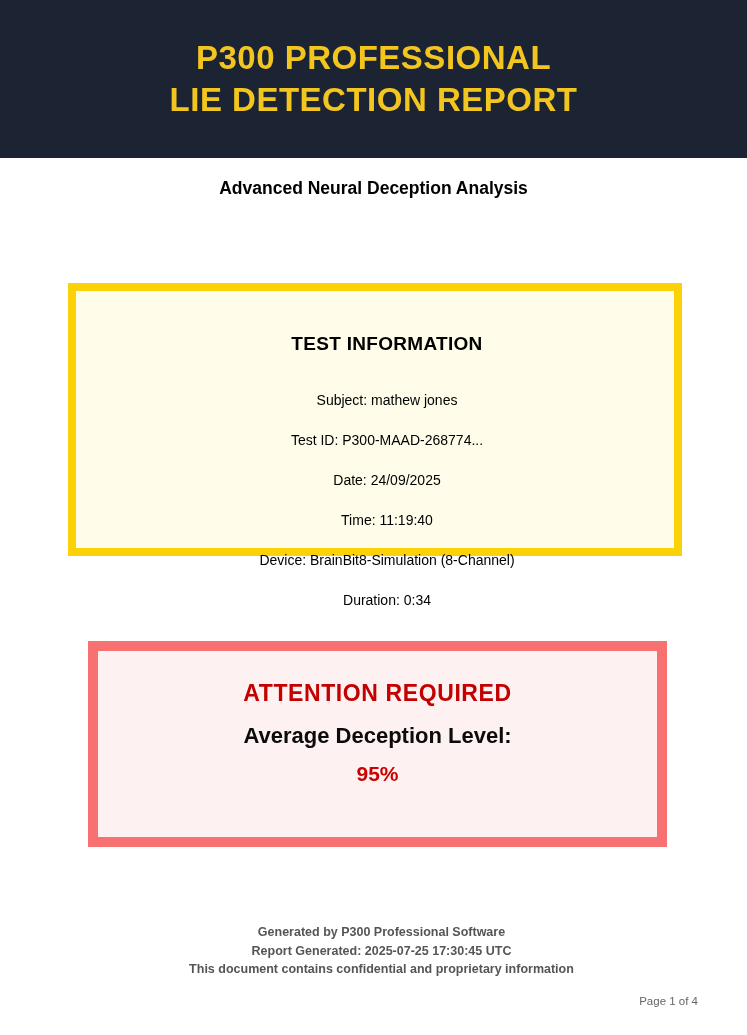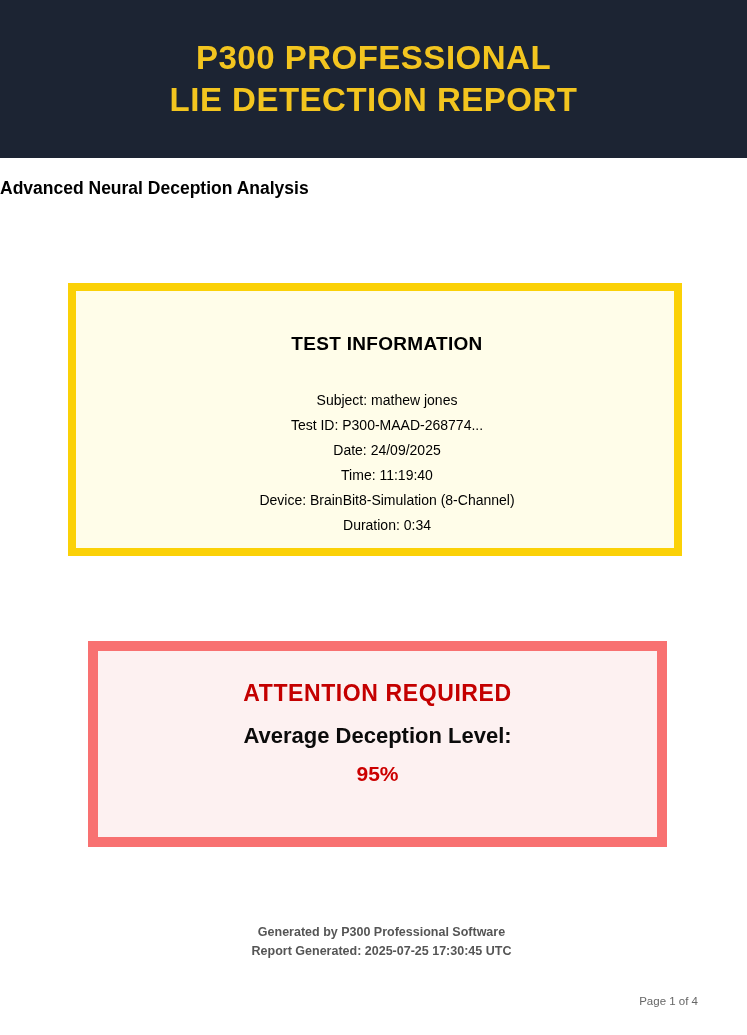--- a/index.html
+++ b/index.html
@@ -27,36 +27,36 @@
   }
   .title-line{
     display:block;color:var(--title-yellow);
     font-size:33px;font-weight:bold;line-height:42px;text-align:center;
     letter-spacing:0.5px;
   }
 
   
   .subtitle{
     position:absolute;top:178px;left:0;width:747px;
-    text-align:left;font-size:17.5px;font-weight:bold;color:#000000;
+    text-align:center;font-size:17.5px;font-weight:bold;color:#000000;
   }
 
   
   .info-box{
     position:absolute;left:68px;top:283px;width:614px;height:273px;
     background:var(--info-bg);border:8px solid var(--info-border);
     text-align:center;
     padding-left:24px;
   }
   .info-heading{
     margin:42px 0 0 0;font-size:19px;font-weight:bold;color:#000000;line-height:22px;
     letter-spacing:0.3px;
   }
   .info-lines{margin-top:33px;}
-  .info-line{margin:0;font-size:14px;line-height:25px;color:#000000;}
+  .info-line{margin:15px;font-size:14px;line-height:25px;color:#000000;}
 
   
   .alert-box{
     position:absolute;left:88px;top:641px;width:579px;height:206px;
     background:var(--alert-bg);border:10px solid var(--alert-border);
     text-align:center;
   }
   .alert-heading{
     margin:30px 0 0 0;font-size:23px;font-weight:bold;color:var(--alert-red);
     line-height:25px;letter-spacing:0.6px;
@@ -104,17 +104,18 @@
 
   <section class="alert-box">
     <h2 class="alert-heading">ATTENTION REQUIRED</h2>
     <p class="alert-label">Average Deception Level:</p>
     <p class="alert-value">95%</p>
   </section>
 
   <footer class="footer">
     <p>Generated by P300 Professional Software</p>
     <p>Report Generated: 2025-07-25 17:30:45 UTC</p>
+    <p>This document contains confidential and proprietary information</p>
   </footer>
 
   <div class="page-num">Page 1 of 4</div>
 
 </div>
 
 </body></html>

